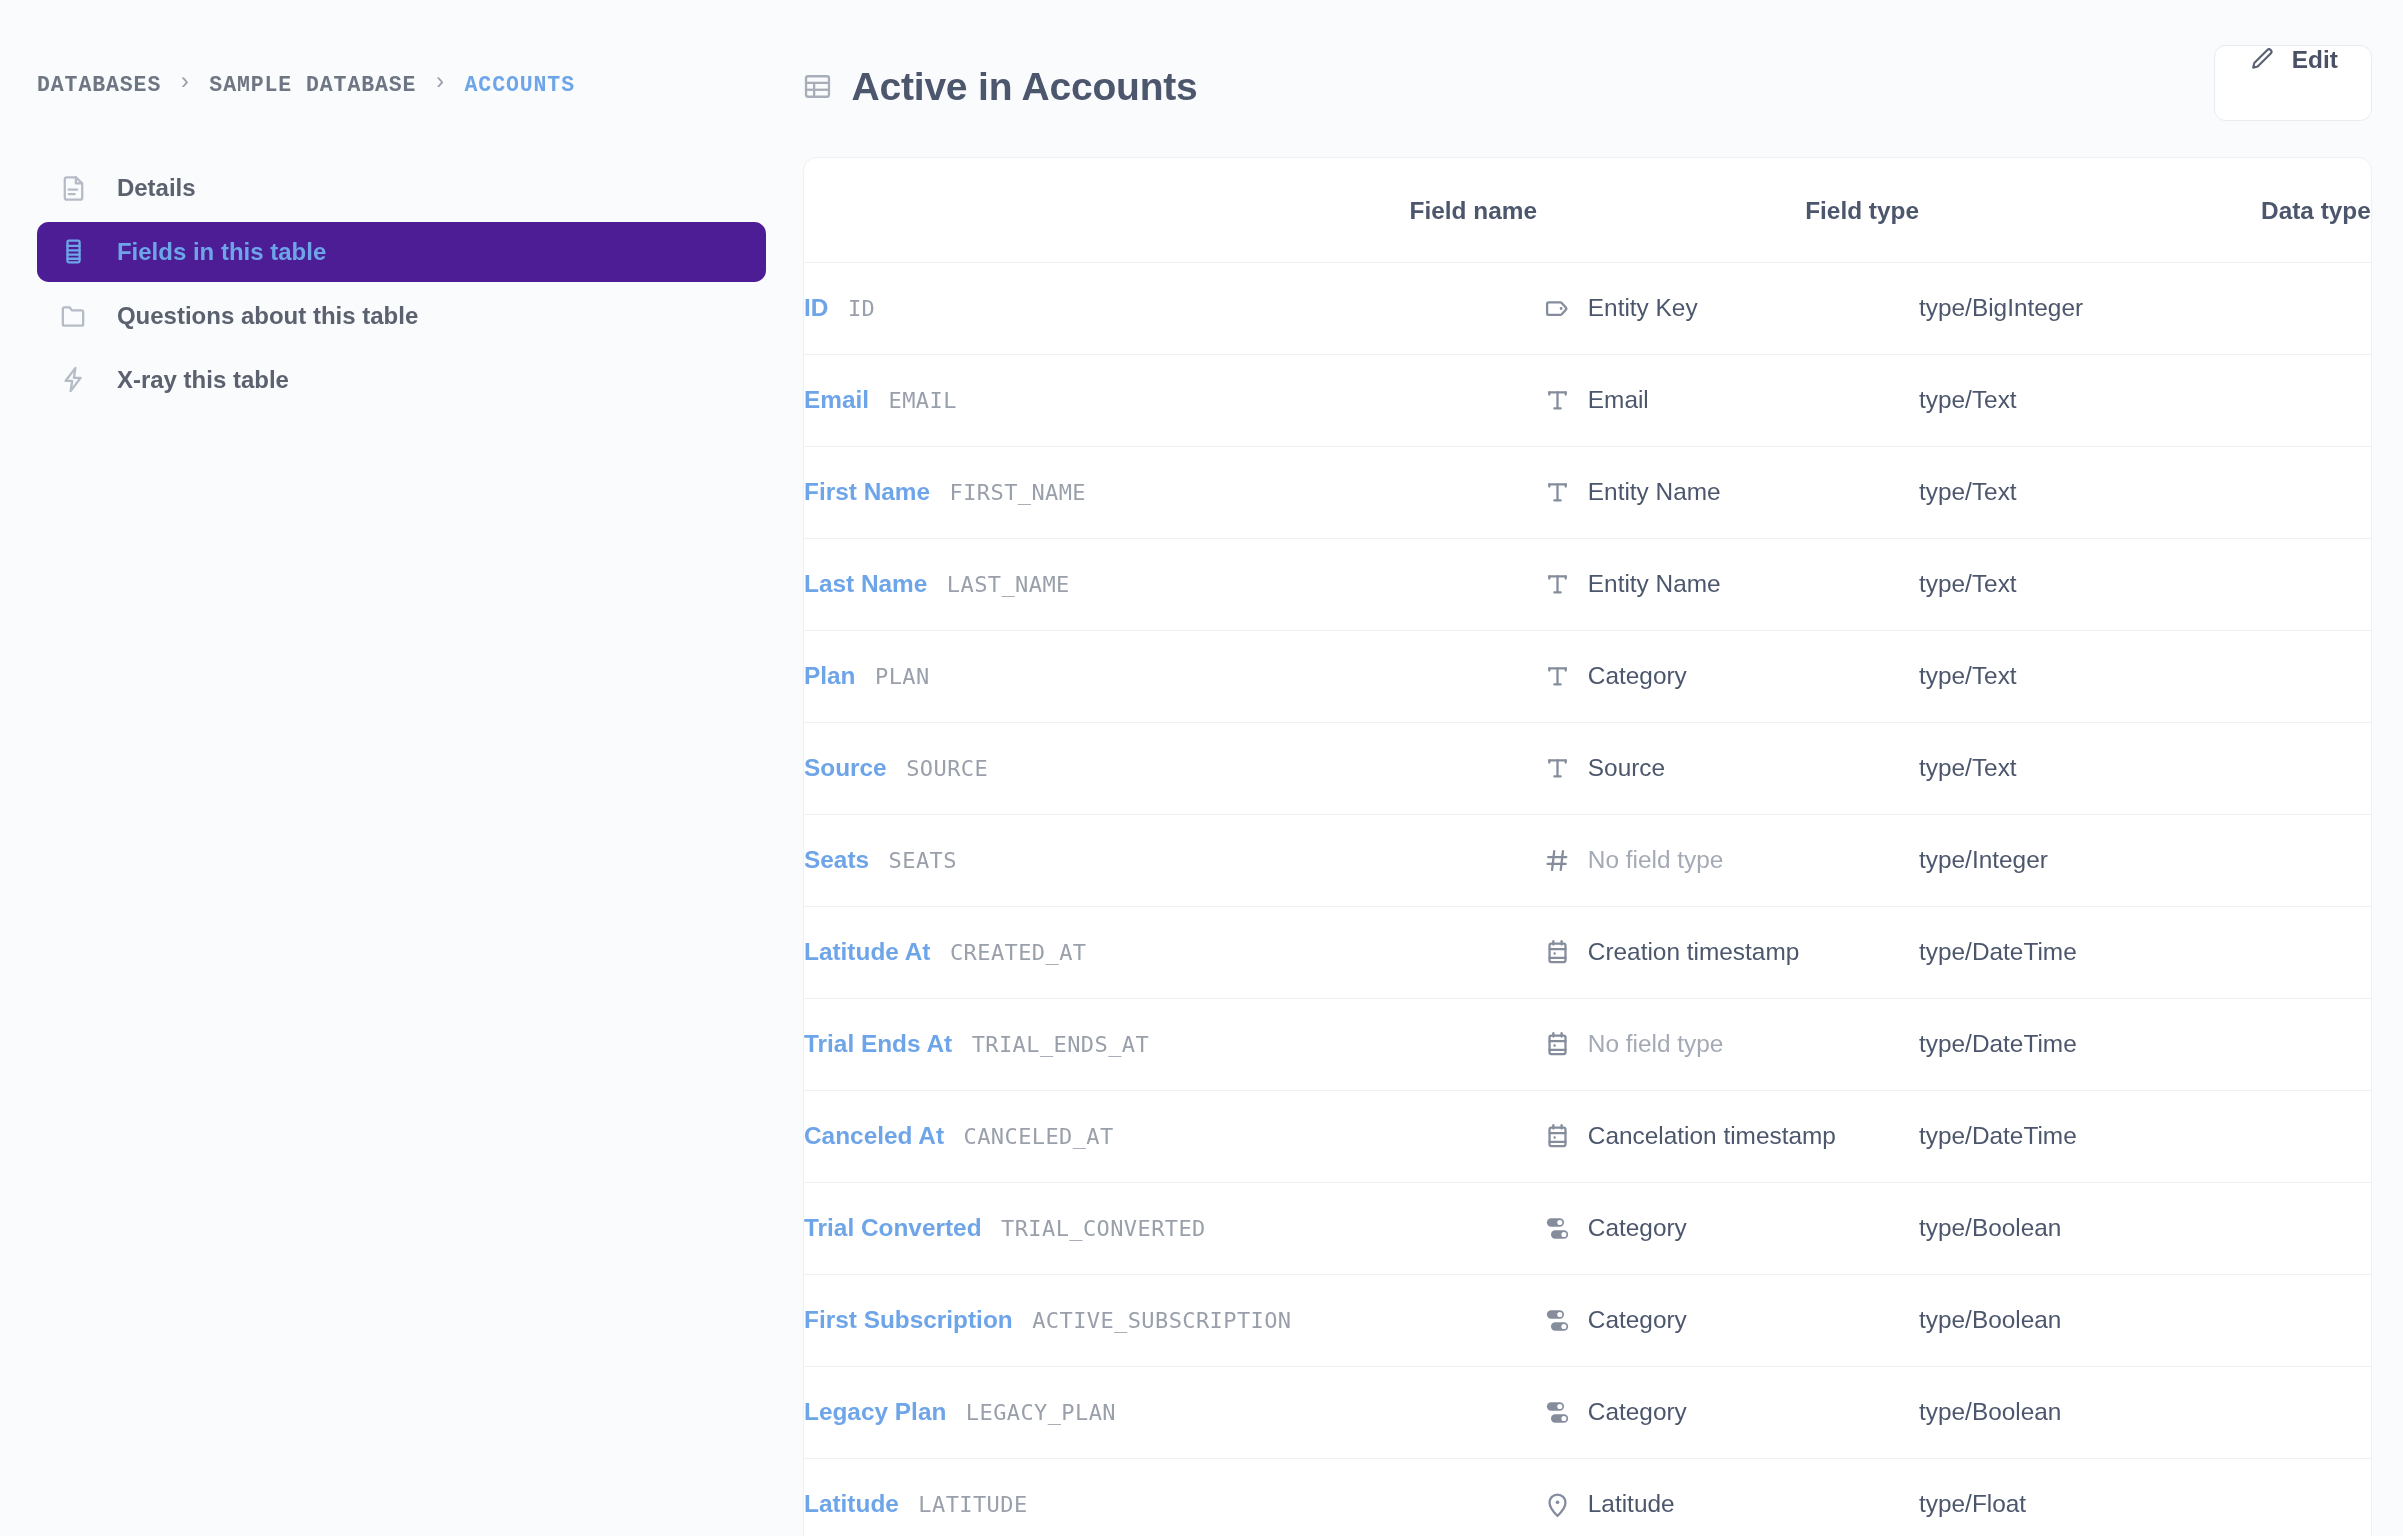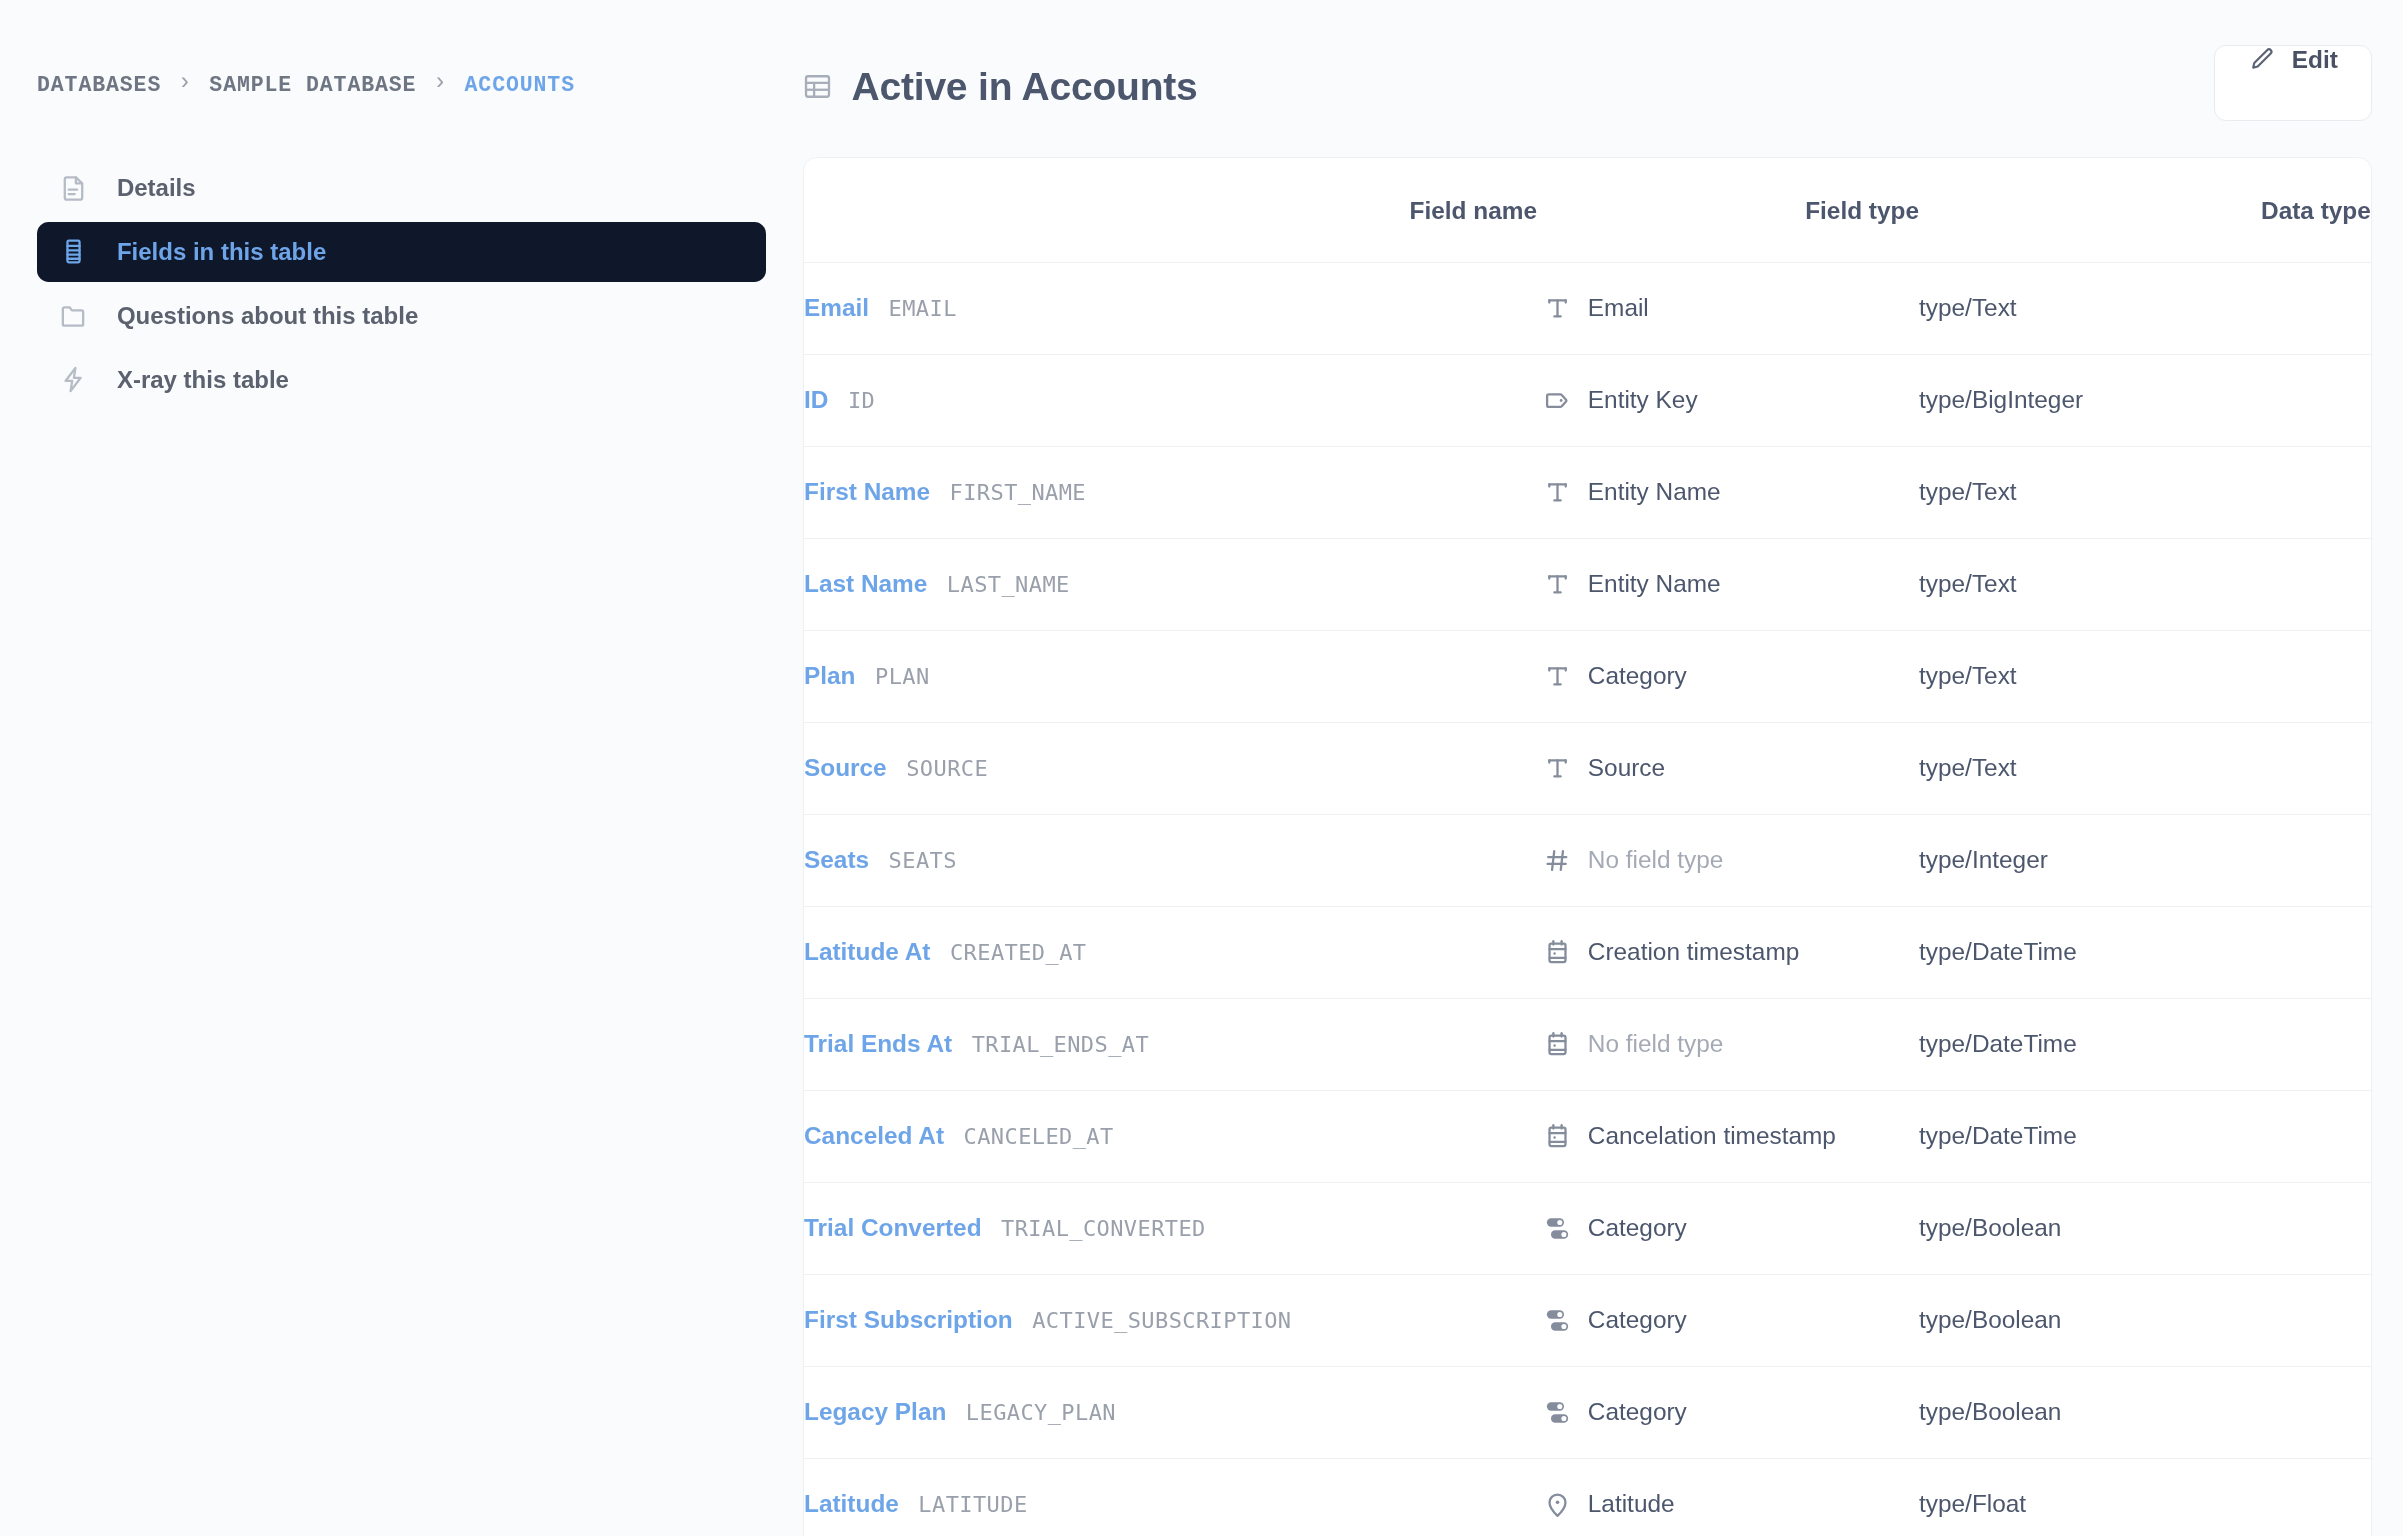--- a/index.html
+++ b/index.html
@@ -75,21 +75,21 @@
     color: #b6bcc6;
   }
   .nav-item .nav-label {
     font-size: 24px;
     font-weight: 700;
     color: #5b616e;
     margin-left: 23.4px;
     white-space: nowrap;
   }
   .nav-item.active {
-    background: #0f172a;
+    background: #4c1d95;
   }
   .nav-item.active .nav-icon { color: #6ea5e9; }
   .nav-item.active .nav-label { color: #6ea5e9; }
 
   
   #main-col {
     flex: 1 1 auto;
     position: relative;
     padding-top: 45px;
     padding-right: 23.4px;
@@ -332,59 +332,59 @@
           <tr>
             <th class="h-name">Field name</th>
             <th class="h-type">Field type</th>
             <th class="h-data">Data type</th>
           </tr>
         </thead>
         <tbody id="fields-tbody">
             <tr>
               <td class="cell-name">
                 <div class="name-wrap">
+                  <span class="field-display">ID</span>
+                  <span class="field-raw">ID</span>
+                </div>
+              </td>
+              <td class="cell-ftype">
+                <div class="ftype-wrap">
+                  <span class="ftype-icon">
+                    <svg width="29" height="29" viewBox="0 0 24 24" fill="none" stroke="currentColor" stroke-width="1.9" stroke-linecap="round" stroke-linejoin="round">
+                      <path d="M3.4 8.3a1.4 1.4 0 0 1 1.4-1.4h9.6c.4 0 .8.2 1.1.5l3.4 3.8c.5.5.5 1.3 0 1.8l-3.4 3.8c-.3.3-.7.5-1.1.5H4.8a1.4 1.4 0 0 1-1.4-1.4z"></path>
+                      <circle cx="15" cy="12" r="1.15" fill="currentColor" stroke="none"></circle>
+                    </svg>
+                  </span>
+                  <span class="ftype-label">Entity Key</span>
+                </div>
+              </td>
+              <td class="cell-dtype"><span class="dtype-label">type/BigInteger</span></td>
+            </tr>
+            <tr>
+              <td class="cell-name">
+                <div class="name-wrap">
                   <span class="field-display">Email</span>
                   <span class="field-raw">EMAIL</span>
                 </div>
               </td>
               <td class="cell-ftype">
                 <div class="ftype-wrap">
                   <span class="ftype-icon">
                     <svg width="29" height="29" viewBox="0 0 24 24" fill="none" stroke="currentColor" stroke-width="1.9" stroke-linecap="round" stroke-linejoin="round">
                       <line x1="5.2" y1="5.2" x2="18.8" y2="5.2"></line>
                       <line x1="5.2" y1="5.2" x2="5.2" y2="7.1"></line>
                       <line x1="18.8" y1="5.2" x2="18.8" y2="7.1"></line>
                       <line x1="12" y1="5.2" x2="12" y2="18.3"></line>
                       <line x1="9.4" y1="18.6" x2="14.6" y2="18.6"></line>
                     </svg>
                   </span>
                   <span class="ftype-label">Email</span>
                 </div>
               </td>
               <td class="cell-dtype"><span class="dtype-label">type/Text</span></td>
-            </tr>
-            <tr>
-              <td class="cell-name">
-                <div class="name-wrap">
-                  <span class="field-display">ID</span>
-                  <span class="field-raw">ID</span>
-                </div>
-              </td>
-              <td class="cell-ftype">
-                <div class="ftype-wrap">
-                  <span class="ftype-icon">
-                    <svg width="29" height="29" viewBox="0 0 24 24" fill="none" stroke="currentColor" stroke-width="1.9" stroke-linecap="round" stroke-linejoin="round">
-                      <path d="M3.4 8.3a1.4 1.4 0 0 1 1.4-1.4h9.6c.4 0 .8.2 1.1.5l3.4 3.8c.5.5.5 1.3 0 1.8l-3.4 3.8c-.3.3-.7.5-1.1.5H4.8a1.4 1.4 0 0 1-1.4-1.4z"></path>
-                      <circle cx="15" cy="12" r="1.15" fill="currentColor" stroke="none"></circle>
-                    </svg>
-                  </span>
-                  <span class="ftype-label">Entity Key</span>
-                </div>
-              </td>
-              <td class="cell-dtype"><span class="dtype-label">type/BigInteger</span></td>
             </tr>
             <tr>
               <td class="cell-name">
                 <div class="name-wrap">
                   <span class="field-display">First Name</span>
                   <span class="field-raw">FIRST_NAME</span>
                 </div>
               </td>
               <td class="cell-ftype">
                 <div class="ftype-wrap">

